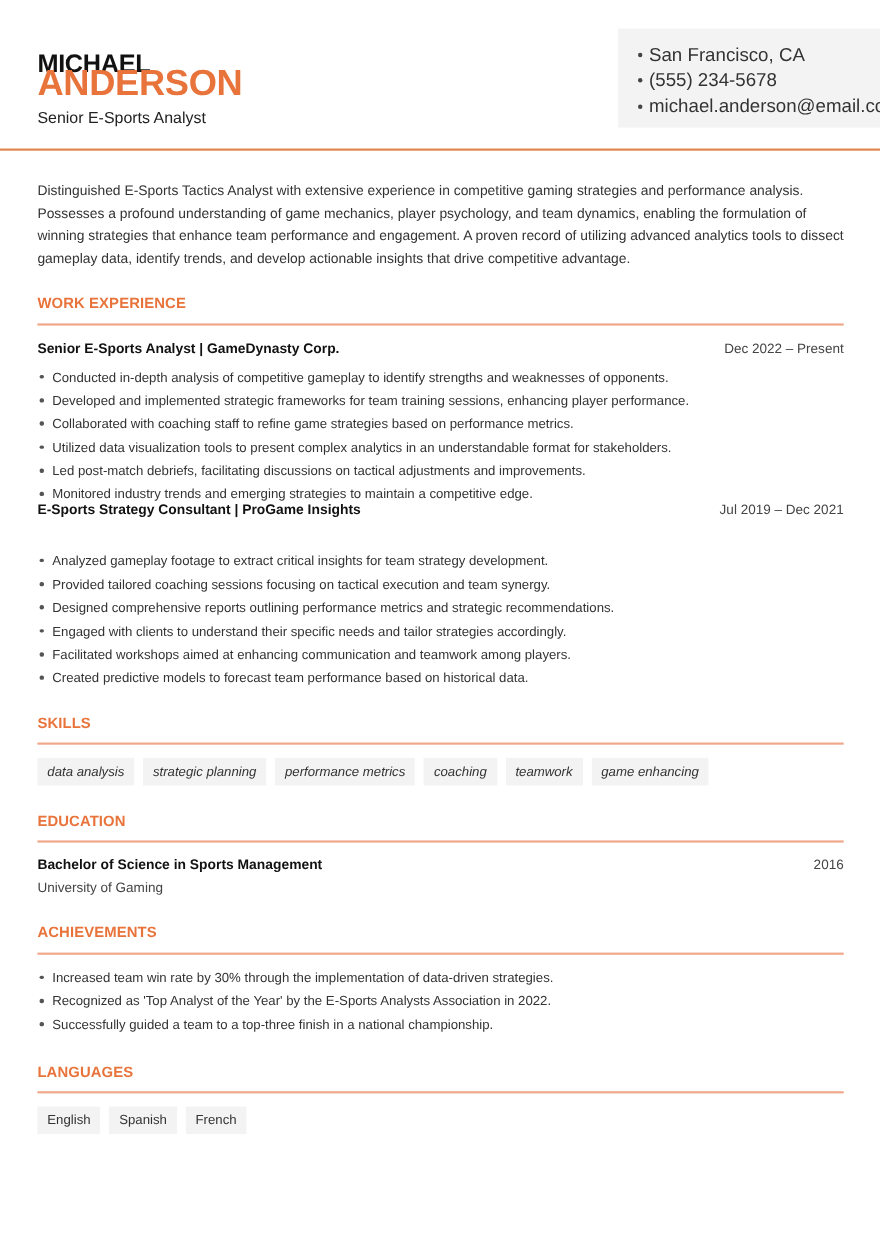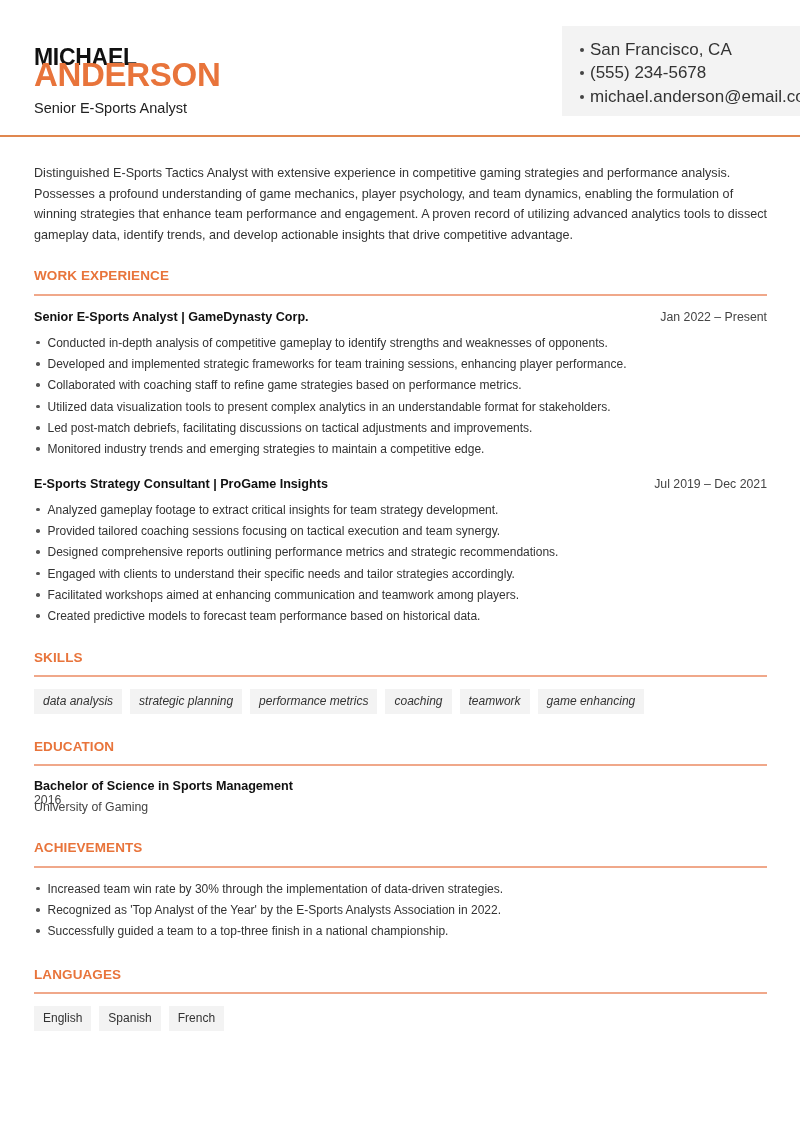--- a/index.html
+++ b/index.html
@@ -74,21 +74,21 @@
       background: #555; margin: 0 8px 0 2px; flex: none;
     }
     .tags { position: absolute; left: 34px; display: flex; gap: 8px; }
     .tag {
       background: #f3f3f3; color: #333333;
       font-size: 12px; height: 25px; line-height: 25px;
       padding: 0 9px;
     }
     .edu-head {
       position: absolute; left: 34px; width: 733px;
-      display: flex; justify-content: space-between; align-items: baseline; flex-direction: column;
+      display: flex; justify-content: space-between; align-items: baseline;
     }
     .edu-degree { font-size: 12.6px; font-weight: 700; color: #111111; }
     .edu-year { font-size: 12.3px; color: #444444; }
     .edu-school { position: absolute; left: 34px; font-size: 12.3px; color: #444444; }
   </style>
 </head>
 <body>
 
 <div class="header">
   <div class="name-first">MICHAEL</div>
@@ -110,21 +110,21 @@
   </div>
 </div>
 
 <p class="summary">Distinguished E-Sports Tactics Analyst with extensive experience in competitive gaming strategies and performance analysis. Possesses a profound understanding of game mechanics, player psychology, and team dynamics, enabling the formulation of winning strategies that enhance team performance and engagement. A proven record of utilizing advanced analytics tools to dissect gameplay data, identify trends, and develop actionable insights that drive competitive advantage.</p>
 
 <div class="section-title" style="top:268px;">WORK EXPERIENCE</div>
 <div class="section-rule" style="top:294px;"></div>
 
 <div class="job-head" style="top:310px;">
   <span class="job-role">Senior E-Sports Analyst | GameDynasty Corp.</span>
-  <span class="job-date">Jan 2022 – Present</span>
+  <span class="job-date">Dec 2022 – Present</span>
 </div>
 <ul class="bullets" style="top:332px;">
   <li>
       <span class="dot"></span>
       <span>Conducted in-depth analysis of competitive gameplay to identify strengths and weaknesses of opponents.</span>
     </li>
   <li>
       <span class="dot"></span>
       <span>Developed and implemented strategic frameworks for team training sessions, enhancing player performance.</span>
     </li>
@@ -139,21 +139,21 @@
   <li>
       <span class="dot"></span>
       <span>Led post-match debriefs, facilitating discussions on tactical adjustments and improvements.</span>
     </li>
   <li>
       <span class="dot"></span>
       <span>Monitored industry trends and emerging strategies to maintain a competitive edge.</span>
     </li>
 </ul>
 
-<div class="job-head" style="top:477px;gap:36px;">
+<div class="job-head" style="top:456px;gap:36px;">
   <span class="job-role">E-Sports Strategy Consultant | ProGame Insights</span>
   <span class="job-date">Jul 2019 – Dec 2021</span>
 </div>
 <ul class="bullets" style="top:499px;">
   <li>
       <span class="dot"></span>
       <span>Analyzed gameplay footage to extract critical insights for team strategy development.</span>
     </li>
   <li>
       <span class="dot"></span>

